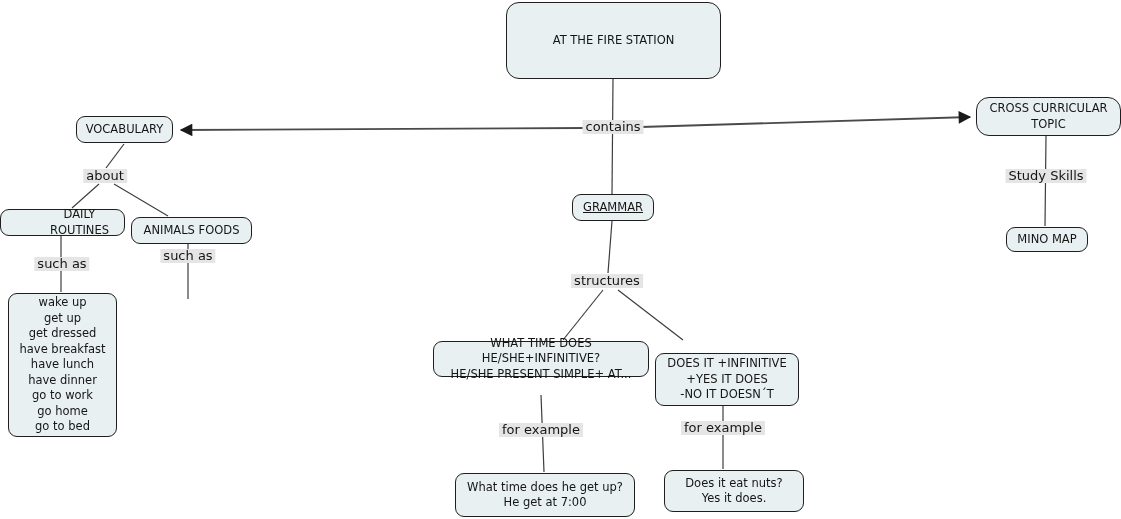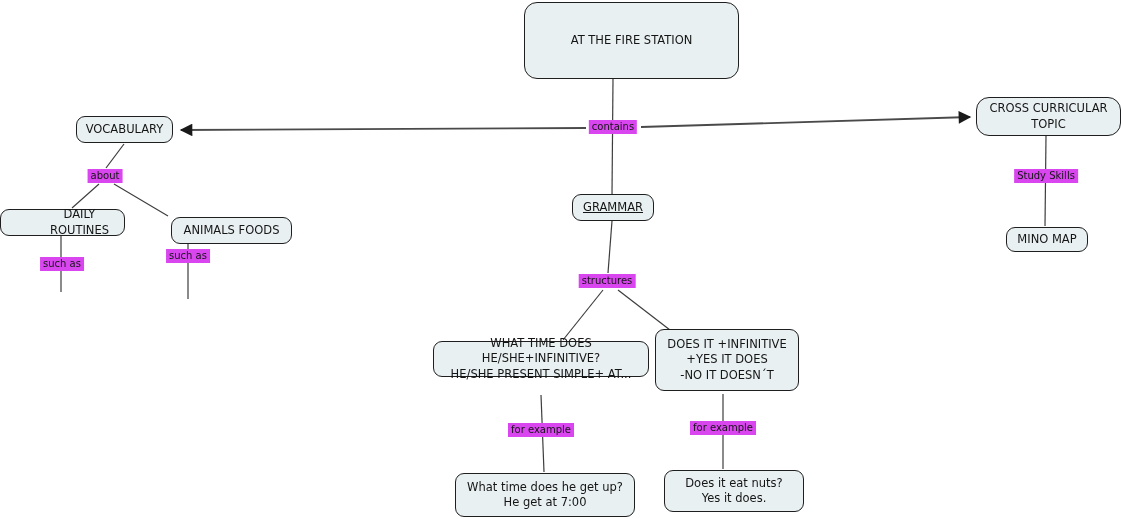--- a/index.html
+++ b/index.html
@@ -36,23 +36,23 @@
     font-size: 11.5px;
     line-height: 15.5px;
     color: #151515;
     padding: 2px 4px;
     z-index: 2;
   }
   .node.big { border-radius: 13px; }
   .link-label {
     position: absolute;
     transform: translate(-50%, -50%);
-    background: #d946ef;
+    background: #e5e5e5;
     padding: 0 3px;
-    font-size: 10px;
+    font-size: 13px;
     line-height: 14px;
     color: #151515;
     white-space: nowrap;
     z-index: 3;
   }
 </style>
 </head>
 <body>
 
 <div class="canvas">
@@ -86,40 +86,49 @@
 
     <line x1="618" y1="290" x2="683" y2="340" stroke="#3d3d3d" stroke-width="1.2"></line>
 
     <line x1="541" y1="395" x2="544" y2="472" stroke="#3d3d3d" stroke-width="1.2"></line>
 
     <line x1="723" y1="394" x2="723" y2="469" stroke="#3d3d3d" stroke-width="1.2"></line>
 
     <line x1="1046" y1="136" x2="1045" y2="226" stroke="#3d3d3d" stroke-width="1.2"></line>
   </svg>
 
-  <div class="node big" style="left:506px; top:2px; width:215px; height:77px;margin-left:18px;">AT THE FIRE STATION</div>
+  <div class="node big" style="left:506px; top:2px; width:215px; height:77px;">AT THE FIRE STATION</div>
 
   <div class="node" style="left:76px; top:116px; width:97px; height:27px;">VOCABULARY</div>
 
   <div class="node" style="left:976px; top:97px; width:145px; height:39px;border-radius:13px;">CROSS CURRICULAR
 TOPIC</div>
 
   <div class="node" style="left:572px; top:194px; width:82px; height:27px;text-decoration:underline;">GRAMMAR</div>
 
   <div class="node" style="left:0px; top:209px; width:125px; height:27px;padding-left:38px;">DAILY ROUTINES</div>
 
-  <div class="node" style="left:131px; top:217px; width:121px; height:27px;margin-left:40px;">ANIMALS FOODS</div>
+  <div class="node" style="left:131px; top:217px; width:121px; height:27px;">ANIMALS FOODS</div>
 
+  <div class="node" style="left:8px; top:293px; width:109px; height:144px;">wake up
+get up
+get dressed
+have breakfast
+have lunch
+have dinner
+go to work
+go home
+go to bed</div>
 
 
   <div class="node" style="left:433px; top:341px; width:216px; height:36px;">WHAT TIME DOES
 HE/SHE+INFINITIVE?
 HE/SHE PRESENT SIMPLE+ AT...</div>
 
-  <div class="node" style="left:655px; top:329px; width:144px; height:62px;">DOES IT +INFINITIVE
+  <div class="node" style="left:655px; top:353px; width:144px; height:53px;">DOES IT +INFINITIVE
 +YES IT DOES
 -NO IT DOESN´T</div>
 
   <div class="node" style="left:455px; top:473px; width:180px; height:44px;">What time does he get up?
 He get at 7:00</div>
 
   <div class="node" style="left:664px; top:470px; width:140px; height:42px;">Does it eat nuts?
 Yes it does.</div>
 
   <div class="node" style="left:1006px; top:227px; width:82px; height:25px;">MINO MAP</div>

